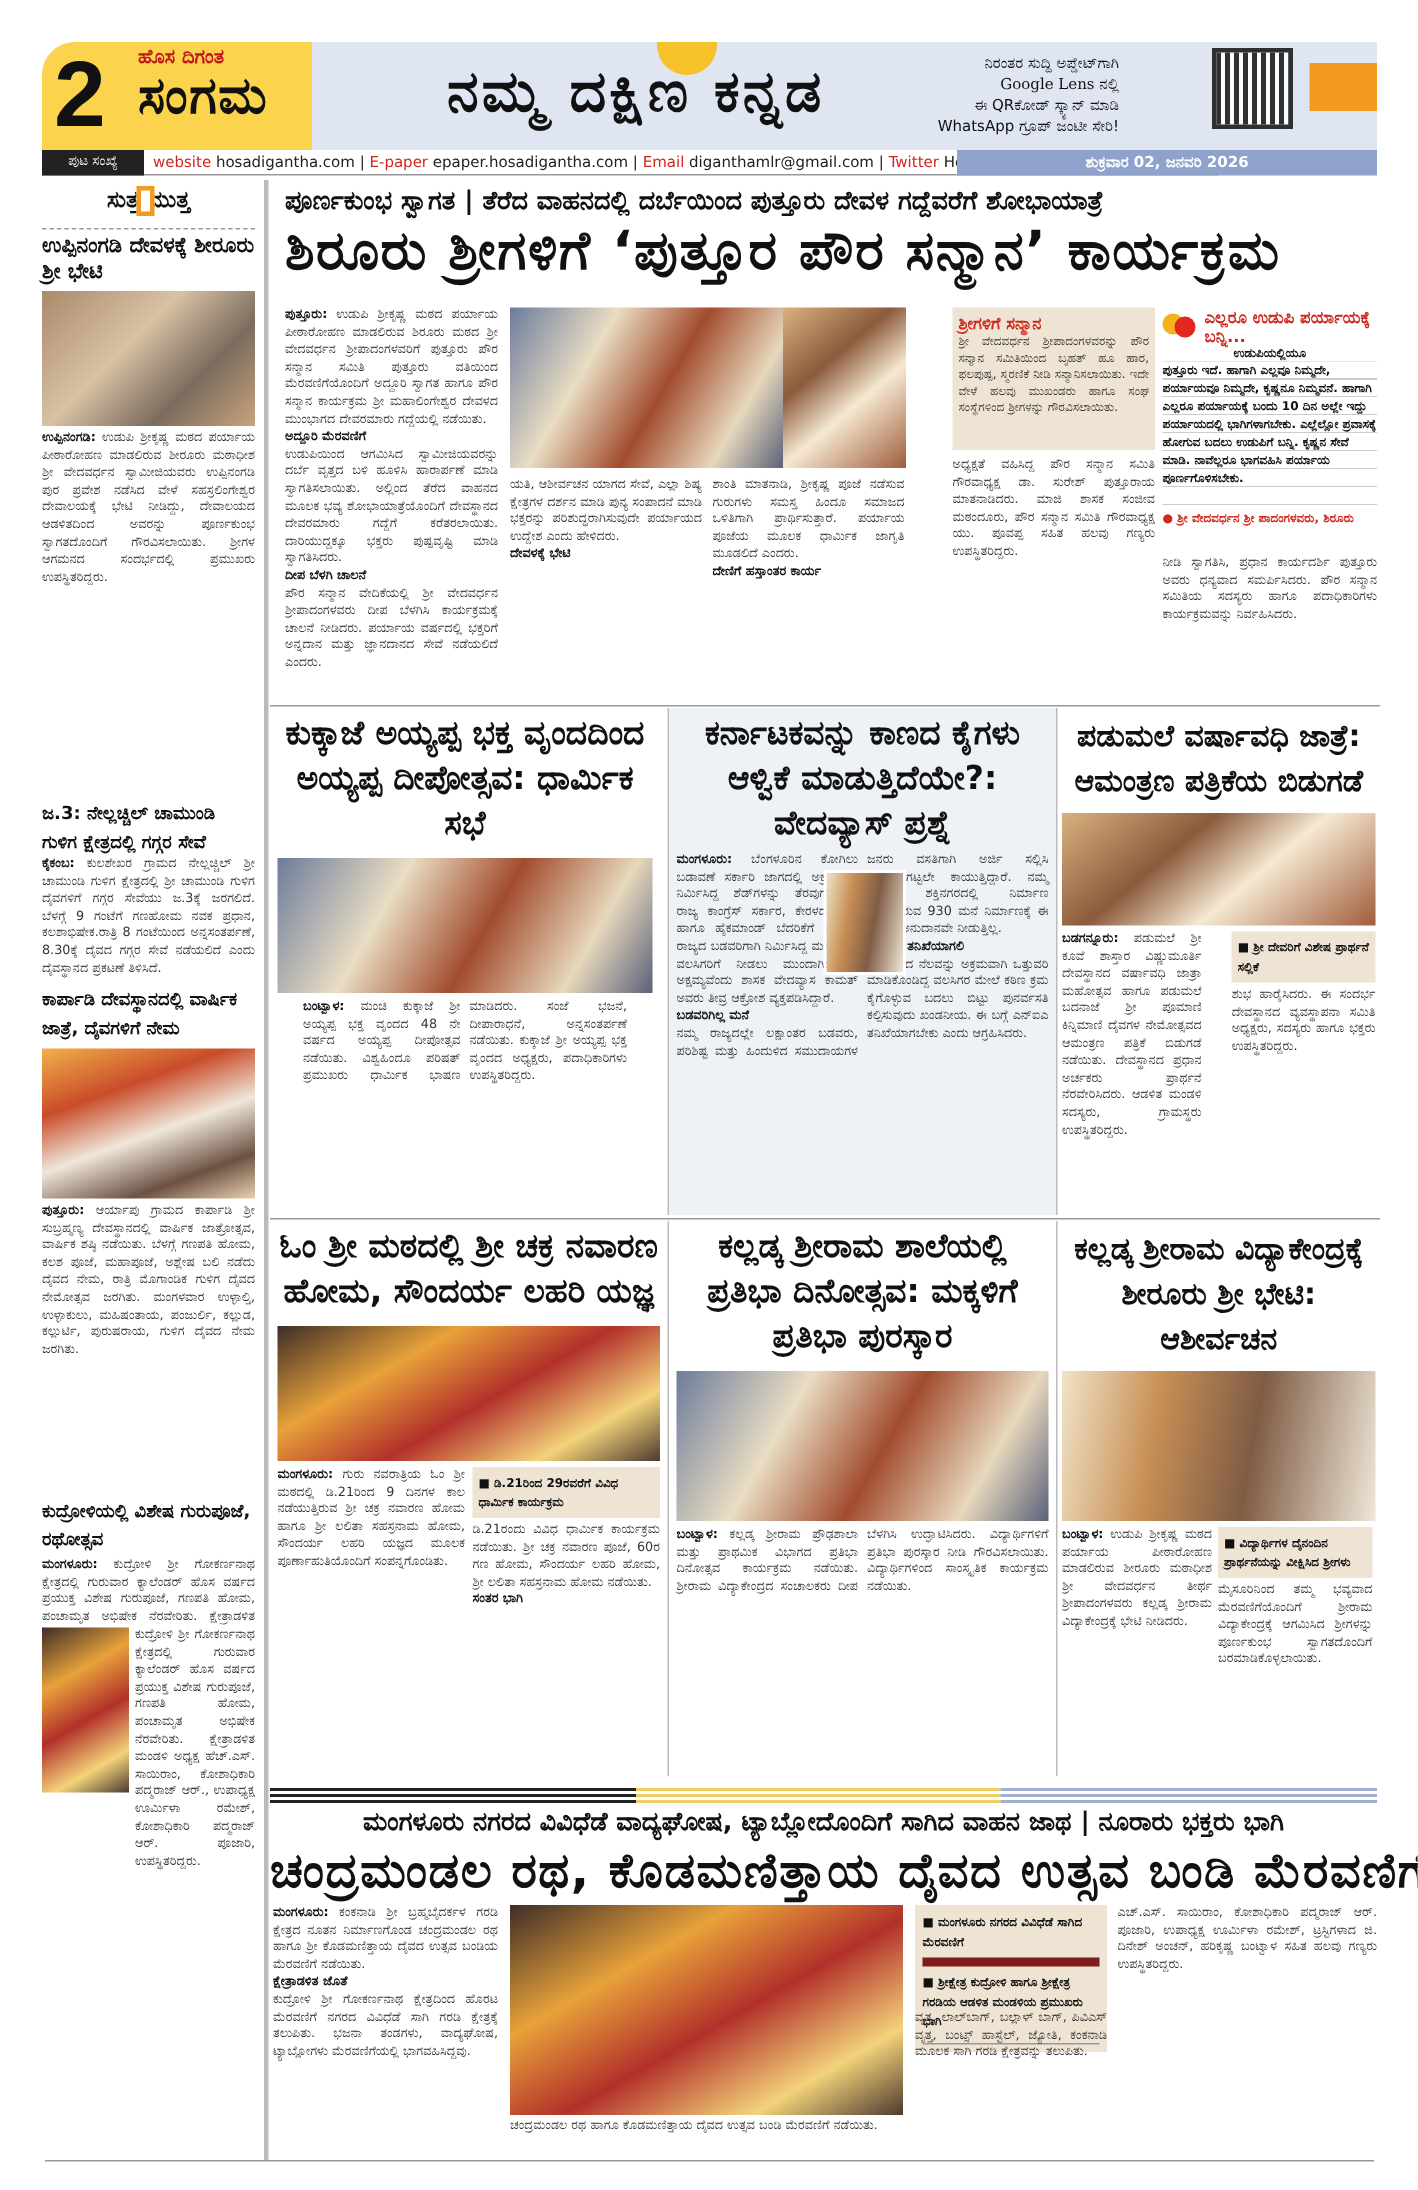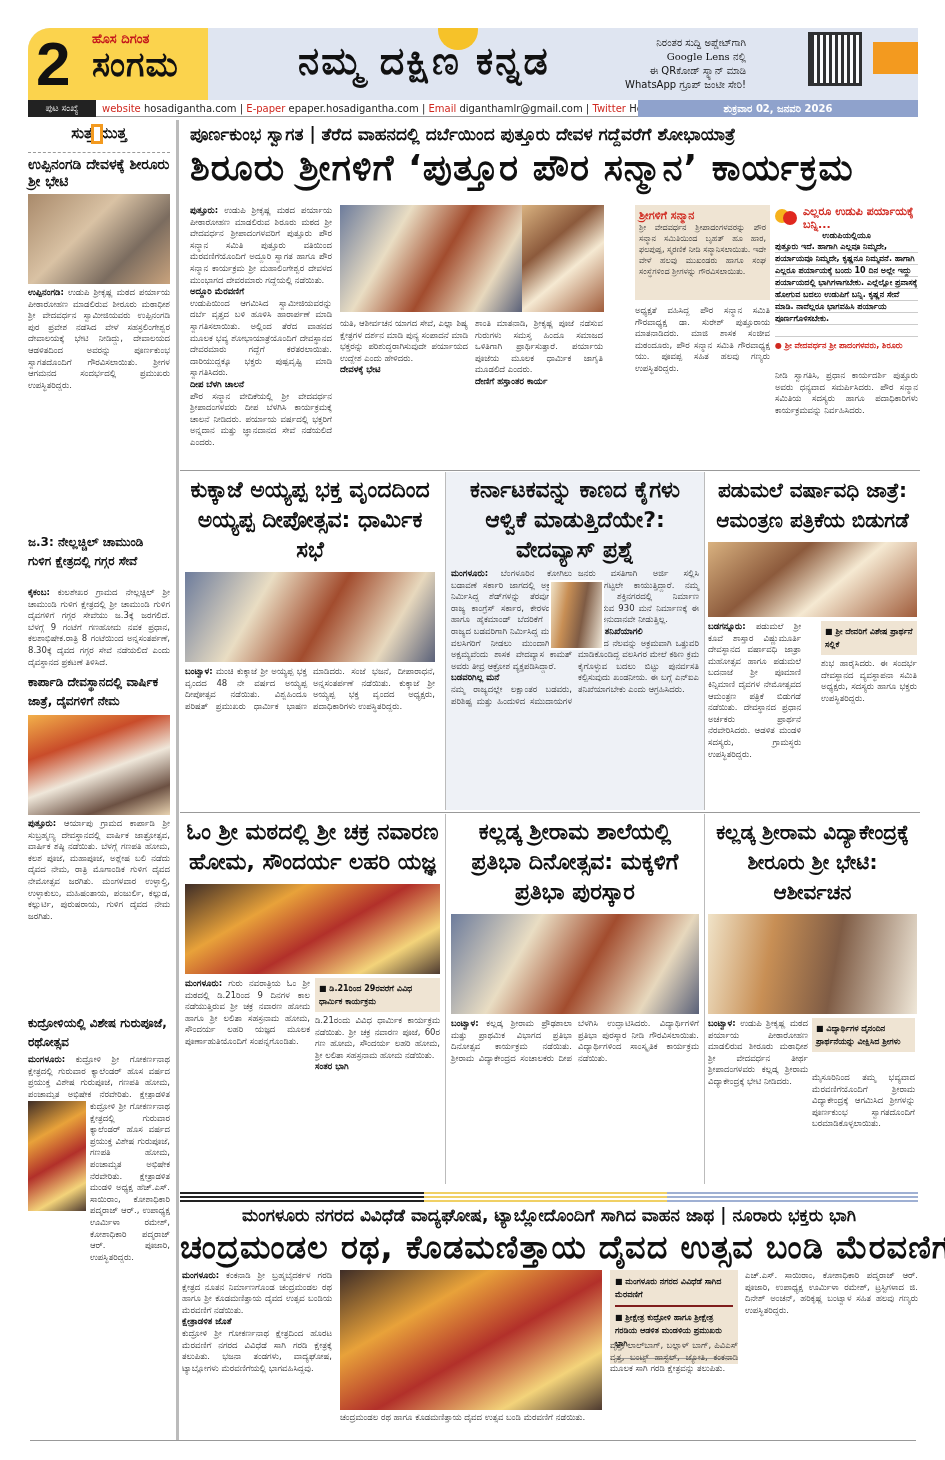--- a/index.html
+++ b/index.html
@@ -87,21 +87,21 @@
 <div class="abs" style="left:28px;top:124px;width:142px">
   <div style="text-align:center;font-weight:bold;font-size:15px;height:26px;position:relative">
     <span>ಸುತ್ತ ಮುತ್ತ</span>
     <span style="position:absolute;left:63px;top:0;width:12px;height:20px;border:3px solid #f39a1f;background:#fff"></span>
   </div>
   <div style="border-top:1px dashed #999;margin:2px 0 3px"></div>
   <div class="lc-title" style="font-size:14px;line-height:17px">ಉಪ್ಪಿನಂಗಡಿ ದೇವಳಕ್ಕೆ ಶೀರೂರು ಶ್ರೀ ಭೇಟಿ</div>
   <div class="photo" style="height:90px;margin:4px 0 3px"></div>
   <div class="body-text" style="height:230px;overflow:hidden"><b>ಉಪ್ಪಿನಂಗಡಿ:</b> <span>ಉಡುಪಿ ಶ್ರೀಕೃಷ್ಣ ಮಠದ ಪರ್ಯಾಯ ಪೀಠಾರೋಹಣ ಮಾಡಲಿರುವ ಶೀರೂರು ಮಠಾಧೀಶ ಶ್ರೀ ವೇದವರ್ಧನ ಸ್ವಾಮೀಜಿಯವರು ಉಪ್ಪಿನಂಗಡಿ ಪುರ ಪ್ರವೇಶ ನಡೆಸಿದ ವೇಳೆ ಸಹಸ್ರಲಿಂಗೇಶ್ವರ ದೇವಾಲಯಕ್ಕೆ ಭೇಟಿ ನೀಡಿದ್ದು, ದೇವಾಲಯದ ಆಡಳಿತದಿಂದ ಅವರನ್ನು ಪೂರ್ಣಕುಂಭ ಸ್ವಾಗತದೊಂದಿಗೆ ಗೌರವಿಸಲಾಯಿತು. ಶ್ರೀಗಳ ಆಗಮನದ ಸಂದರ್ಭದಲ್ಲಿ ಪ್ರಮುಖರು ಉಪಸ್ಥಿತರಿದ್ದರು.</span></div>
   <div class="lc-title" style="margin-top:16px">ಜ.3: ನೇಲ್ಲಚ್ಚಿಲ್ ಚಾಮುಂಡಿ ಗುಳಿಗ ಕ್ಷೇತ್ರದಲ್ಲಿ ಗಗ್ಗರ ಸೇವೆ</div>
-  <div class="body-text" style="margin-top:16px;height:82px;overflow:hidden"><b>ಕೈಕಂಬ:</b> <span>ಕುಲಶೇಖರ ಗ್ರಾಮದ ನೇಲ್ಲಚ್ಚಿಲ್ ಶ್ರೀ ಚಾಮುಂಡಿ ಗುಳಿಗ ಕ್ಷೇತ್ರದಲ್ಲಿ ಶ್ರೀ ಚಾಮುಂಡಿ ಗುಳಿಗ ದೈವಗಳಿಗೆ ಗಗ್ಗರ ಸೇವೆಯು ಜ.3ಕ್ಕೆ ಜರಗಲಿದೆ. ಬೆಳಗ್ಗೆ 9 ಗಂಟೆಗೆ ಗಣಹೋಮ ನವಕ ಪ್ರಧಾನ, ಕಲಶಾಭಿಷೇಕ.ರಾತ್ರಿ 8 ಗಂಟೆಯಿಂದ ಅನ್ನಸಂತರ್ಪಣೆ, 8.30ಕ್ಕೆ ದೈವದ ಗಗ್ಗರ ಸೇವೆ ನಡೆಯಲಿದೆ ಎಂದು ದೈವಸ್ಥಾನದ ಪ್ರಕಟಣೆ ತಿಳಿಸಿದೆ.</span></div>
+  <div class="body-text" style="margin-top:0;height:82px;overflow:hidden"><b>ಕೈಕಂಬ:</b> <span>ಕುಲಶೇಖರ ಗ್ರಾಮದ ನೇಲ್ಲಚ್ಚಿಲ್ ಶ್ರೀ ಚಾಮುಂಡಿ ಗುಳಿಗ ಕ್ಷೇತ್ರದಲ್ಲಿ ಶ್ರೀ ಚಾಮುಂಡಿ ಗುಳಿಗ ದೈವಗಳಿಗೆ ಗಗ್ಗರ ಸೇವೆಯು ಜ.3ಕ್ಕೆ ಜರಗಲಿದೆ. ಬೆಳಗ್ಗೆ 9 ಗಂಟೆಗೆ ಗಣಹೋಮ ನವಕ ಪ್ರಧಾನ, ಕಲಶಾಭಿಷೇಕ.ರಾತ್ರಿ 8 ಗಂಟೆಯಿಂದ ಅನ್ನಸಂತರ್ಪಣೆ, 8.30ಕ್ಕೆ ದೈವದ ಗಗ್ಗರ ಸೇವೆ ನಡೆಯಲಿದೆ ಎಂದು ದೈವಸ್ಥಾನದ ಪ್ರಕಟಣೆ ತಿಳಿಸಿದೆ.</span></div>
   <div class="lc-title" style="margin-top:4px">ಕಾರ್ಪಾಡಿ ದೇವಸ್ಥಾನದಲ್ಲಿ ವಾರ್ಷಿಕ ಜಾತ್ರೆ, ದೈವಗಳಿಗೆ ನೇಮ</div>
   <div class="photo p2" style="height:100px;margin:4px 0 3px"></div>
   <div class="body-text" style="height:190px;overflow:hidden"><b>ಪುತ್ತೂರು:</b> <span>ಆರ್ಯಾಪು ಗ್ರಾಮದ ಕಾರ್ಪಾಡಿ ಶ್ರೀ ಸುಬ್ರಹ್ಮಣ್ಯ ದೇವಸ್ಥಾನದಲ್ಲಿ ವಾರ್ಷಿಕ ಜಾತ್ರೋತ್ಸವ, ವಾರ್ಷಿಕ ಶಷ್ಠಿ ನಡೆಯಿತು. ಬೆಳಗ್ಗೆ ಗಣಪತಿ ಹೋಮ, ಕಲಶ ಪೂಜೆ, ಮಹಾಪೂಜೆ, ಅಶ್ಲೇಷ ಬಲಿ ನಡೆದು ದೈವದ ನೇಮ, ರಾತ್ರಿ ಮೊಗಾಂಡಿಕ ಗುಳಿಗ ದೈವದ ನೇಮೋತ್ಸವ ಜರಗಿತು. ಮಂಗಳವಾರ ಉಳ್ಳಾಲ್ತಿ, ಉಳ್ಳಾಕುಲು, ಮಹಿಷಂತಾಯ, ಪಂಜುರ್ಲಿ, ಕಲ್ಲುಡ, ಕಲ್ಲುರ್ಟಿ, ಪುರುಷರಾಯ, ಗುಳಿಗ ದೈವದ ನೇಮ ಜರಗಿತು.</span></div>
   <div class="lc-title" style="margin-top:6px">ಕುದ್ರೋಳಿಯಲ್ಲಿ ವಿಶೇಷ ಗುರುಪೂಜೆ, ರಥೋತ್ಸವ</div>
   <div class="body-text" style="margin-top:2px;height:45px;overflow:hidden"><b>ಮಂಗಳೂರು:</b> <span>ಕುದ್ರೋಳಿ ಶ್ರೀ ಗೋಕರ್ಣನಾಥ ಕ್ಷೇತ್ರದಲ್ಲಿ ಗುರುವಾರ ಕ್ಯಾಲೆಂಡರ್ ಹೊಸ ವರ್ಷದ ಪ್ರಯುಕ್ತ ವಿಶೇಷ ಗುರುಪೂಜೆ, ಗಣಪತಿ ಹೋಮ, ಪಂಚಾಮೃತ ಅಭಿಷೇಕ ನೆರವೇರಿತು. ಕ್ಷೇತ್ರಾಡಳಿತ ಮಂಡಳಿ ಅಧ್ಯಕ್ಷ ಹೆಚ್.ಎಸ್. ಸಾಯಿರಾಂ, ಕೋಶಾಧಿಕಾರಿ ಪದ್ಮರಾಜ್ ಆರ್., ಉಪಾಧ್ಯಕ್ಷ ಊರ್ಮಿಳಾ ರಮೇಶ್, ಕೋಶಾಧಿಕಾರಿ ಪದ್ಮರಾಜ್ ಆರ್. ಪೂಜಾರಿ, ಉಪಸ್ಥಿತರಿದ್ದರು.</span></div>
   <div style="display:flex;gap:4px;margin-top:2px">
     <div class="photo p6" style="width:58px;height:110px"></div>
     <div class="body-text" style="flex:1;height:200px;overflow:hidden">ಕುದ್ರೋಳಿ ಶ್ರೀ ಗೋಕರ್ಣನಾಥ ಕ್ಷೇತ್ರದಲ್ಲಿ ಗುರುವಾರ ಕ್ಯಾಲೆಂಡರ್ ಹೊಸ ವರ್ಷದ ಪ್ರಯುಕ್ತ ವಿಶೇಷ ಗುರುಪೂಜೆ, ಗಣಪತಿ ಹೋಮ, ಪಂಚಾಮೃತ ಅಭಿಷೇಕ ನೆರವೇರಿತು. ಕ್ಷೇತ್ರಾಡಳಿತ ಮಂಡಳಿ ಅಧ್ಯಕ್ಷ ಹೆಚ್.ಎಸ್. ಸಾಯಿರಾಂ, ಕೋಶಾಧಿಕಾರಿ ಪದ್ಮರಾಜ್ ಆರ್., ಉಪಾಧ್ಯಕ್ಷ ಊರ್ಮಿಳಾ ರಮೇಶ್, ಕೋಶಾಧಿಕಾರಿ ಪದ್ಮರಾಜ್ ಆರ್. ಪೂಜಾರಿ, ಉಪಸ್ಥಿತರಿದ್ದರು.</div>
   </div>
 </div>
@@ -138,21 +138,21 @@
   <div style="font-weight:bold;font-size:8px;line-height:12px;color:#111;height:98px;overflow:hidden;background:repeating-linear-gradient(180deg,transparent 0 11px,#ccc 11px 12px)">ಪುತ್ತೂರು ಇದೆ. ಹಾಗಾಗಿ ಎಲ್ಲವೂ ನಿಮ್ಮದೇ, ಪರ್ಯಾಯವೂ ನಿಮ್ಮದೇ, ಕೃಷ್ಣನೂ ನಿಮ್ಮವನೆ. ಹಾಗಾಗಿ ಎಲ್ಲರೂ ಪರ್ಯಾಯಕ್ಕೆ ಬಂದು 10 ದಿನ ಅಲ್ಲೇ ಇದ್ದು ಪರ್ಯಾಯದಲ್ಲಿ ಭಾಗಿಗಳಾಗಬೇಕು. ಎಲ್ಲೆಲ್ಲೋ ಪ್ರವಾಸಕ್ಕೆ ಹೋಗುವ ಬದಲು ಉಡುಪಿಗೆ ಬನ್ನಿ. ಕೃಷ್ಣನ ಸೇವೆ ಮಾಡಿ. ನಾವೆಲ್ಲರೂ ಭಾಗವಹಿಸಿ ಪರ್ಯಾಯ ಪೂರ್ಣಗೊಳಿಸಬೇಕು.</div>
   <div style="color:#d0281f;font-size:8px;font-weight:bold;margin-top:2px"><span>● </span><span>ಶ್ರೀ ವೇದವರ್ಧನ ಶ್ರೀ ಪಾದಂಗಳವರು, ಶಿರೂರು</span></div>
 </div>
 <div class="abs body-text" style="left:775px;top:370px;width:143px;height:100px;overflow:hidden">ನೀಡಿ ಸ್ವಾಗತಿಸಿ, ಪ್ರಧಾನ ಕಾರ್ಯದರ್ಶಿ ಪುತ್ತೂರು ಅವರು ಧನ್ಯವಾದ ಸಮರ್ಪಿಸಿದರು. ಪೌರ ಸನ್ಮಾನ ಸಮಿತಿಯ ಸದಸ್ಯರು ಹಾಗೂ ಪದಾಧಿಕಾರಿಗಳು ಕಾರ್ಯಕ್ರಮವನ್ನು ನಿರ್ವಹಿಸಿದರು.</div>
 
 <div class="abs" style="left:180px;top:470px;width:740px;height:1px;background:#999"></div>
 
 <div class="abs" style="left:180px;top:472px;width:260px;height:338px">
   <div class="headline sec-hl" style="padding:3px 6px">ಕುಕ್ಕಾಜೆ ಅಯ್ಯಪ್ಪ ಭಕ್ತ ವೃಂದದಿಂದ ಅಯ್ಯಪ್ಪ ದೀಪೋತ್ಸವ: ಧಾರ್ಮಿಕ ಸಭೆ</div>
   <div class="photo p4" style="height:90px;margin:4px 5px"></div>
-  <div class="body-text" style="padding:0 5px;height:200px;overflow:hidden;column-count:2;column-gap:6px"><b>ಬಂಟ್ವಾಳ:</b> <span>ಮಂಚಿ ಕುಕ್ಕಾಜೆ ಶ್ರೀ ಅಯ್ಯಪ್ಪ ಭಕ್ತ ವೃಂದದ 48 ನೇ ವರ್ಷದ ಅಯ್ಯಪ್ಪ ದೀಪೋತ್ಸವ ನಡೆಯಿತು. ವಿಶ್ವಹಿಂದೂ ಪರಿಷತ್ ಪ್ರಮುಖರು ಧಾರ್ಮಿಕ ಭಾಷಣ ಮಾಡಿದರು. ಸಂಜೆ ಭಜನೆ, ದೀಪಾರಾಧನೆ, ಅನ್ನಸಂತರ್ಪಣೆ ನಡೆಯಿತು. ಕುಕ್ಕಾಜೆ ಶ್ರೀ ಅಯ್ಯಪ್ಪ ಭಕ್ತ ವೃಂದದ ಅಧ್ಯಕ್ಷರು, ಪದಾಧಿಕಾರಿಗಳು ಉಪಸ್ಥಿತರಿದ್ದರು.</span></div>
+  <div class="body-text" style="padding:0 22px;height:200px;overflow:hidden;column-count:2;column-gap:6px"><b>ಬಂಟ್ವಾಳ:</b> <span>ಮಂಚಿ ಕುಕ್ಕಾಜೆ ಶ್ರೀ ಅಯ್ಯಪ್ಪ ಭಕ್ತ ವೃಂದದ 48 ನೇ ವರ್ಷದ ಅಯ್ಯಪ್ಪ ದೀಪೋತ್ಸವ ನಡೆಯಿತು. ವಿಶ್ವಹಿಂದೂ ಪರಿಷತ್ ಪ್ರಮುಖರು ಧಾರ್ಮಿಕ ಭಾಷಣ ಮಾಡಿದರು. ಸಂಜೆ ಭಜನೆ, ದೀಪಾರಾಧನೆ, ಅನ್ನಸಂತರ್ಪಣೆ ನಡೆಯಿತು. ಕುಕ್ಕಾಜೆ ಶ್ರೀ ಅಯ್ಯಪ್ಪ ಭಕ್ತ ವೃಂದದ ಅಧ್ಯಕ್ಷರು, ಪದಾಧಿಕಾರಿಗಳು ಉಪಸ್ಥಿತರಿದ್ದರು.</span></div>
 </div>
 <div class="abs vrule" style="left:445px;top:472px;height:338px;width:1px;background:#bbb"></div>
 <div class="abs" style="left:446px;top:472px;width:258px;height:338px;background:#eef1f6">
   <div class="headline sec-hl" style="padding:3px 6px">ಕರ್ನಾಟಕವನ್ನು ಕಾಣದ ಕೈಗಳು ಆಳ್ವಿಕೆ ಮಾಡುತ್ತಿದೆಯೇ?: ವೇದವ್ಯಾಸ್ ಪ್ರಶ್ನೆ</div>
   <div class="body-text" style="padding:0 5px;height:270px;overflow:hidden;column-count:2;column-gap:6px"><b>ಮಂಗಳೂರು:</b> <span>ಬೆಂಗಳೂರಿನ ಕೋಗಿಲು ಬಡಾವಣೆ ಸರ್ಕಾರಿ ಜಾಗದಲ್ಲಿ ಅಕ್ರಮವಾಗಿ ನಿರ್ಮಿಸಿದ್ದ ಶೆಡ್‌ಗಳನ್ನು ತೆರವುಗೊಳಿಸಿದ್ದ ರಾಜ್ಯ ಕಾಂಗ್ರೆಸ್ ಸರ್ಕಾರ, ಕೇರಳದ ಧಮ್ಕಿ ಹಾಗೂ ಹೈಕಮಾಂಡ್ ಬೆದರಿಕೆಗೆ ಮಣಿದು ರಾಜ್ಯದ ಬಡವರಿಗಾಗಿ ನಿರ್ಮಿಸಿದ್ದ ಮನೆಗಳನ್ನೇ ವಲಸಿಗರಿಗೆ ನೀಡಲು ಮುಂದಾಗಿರುವುದು ಅಕ್ಷಮ್ಯವೆಂದು ಶಾಸಕ ವೇದವ್ಯಾಸ ಕಾಮತ್ ಅವರು ತೀವ್ರ ಆಕ್ರೋಶ ವ್ಯಕ್ತಪಡಿಸಿದ್ದಾರೆ.</span><div style="font-weight:bold;color:#111">ಬಡವರಿಗಿಲ್ಲ ಮನೆ</div><span>ನಮ್ಮ ರಾಜ್ಯದಲ್ಲೇ ಲಕ್ಷಾಂತರ ಬಡವರು, ಪರಿಶಿಷ್ಟ ಮತ್ತು ಹಿಂದುಳಿದ ಸಮುದಾಯಗಳ ಜನರು ವಸತಿಗಾಗಿ ಅರ್ಜಿ ಸಲ್ಲಿಸಿ ವರ್ಷಾನುಗಟ್ಟಲೇ ಕಾಯುತ್ತಿದ್ದಾರೆ. ನಮ್ಮ ಕ್ಷೇತ್ರದ ಶಕ್ತಿನಗರದಲ್ಲಿ ನಿರ್ಮಾಣ ಗೊಳ್ಳುತ್ತಿರುವ 930 ಮನೆ ನಿರ್ಮಾಣಕ್ಕೆ ಈ ಸರ್ಕಾರ ಅನುದಾನವೇ ನೀಡುತ್ತಿಲ್ಲ.</span><div style="font-weight:bold;color:#111">ಎನ್ಐಎ ತನಿಖೆಯಾಗಲಿ</div><span>ಕರ್ನಾಟಕದ ನೆಲವನ್ನು ಅಕ್ರಮವಾಗಿ ಒತ್ತುವರಿ ಮಾಡಿಕೊಂಡಿದ್ದ ವಲಸಿಗರ ಮೇಲೆ ಕಠಿಣ ಕ್ರಮ ಕೈಗೊಳ್ಳುವ ಬದಲು ಬಿಟ್ಟು ಪುನರ್ವಸತಿ ಕಲ್ಪಿಸುವುದು ಖಂಡನೀಯ. ಈ ಬಗ್ಗೆ ಎನ್ಐಎ ತನಿಖೆಯಾಗಬೇಕು ಎಂದು ಆಗ್ರಹಿಸಿದರು.</span></div>
   <div class="photo p5" style="position:absolute;left:103px;top:108px;width:55px;height:70px;border:2px solid #fff"></div>
 </div>
 <div class="abs vrule" style="left:704px;top:472px;height:338px;width:1px;background:#bbb"></div>
 <div class="abs" style="left:705px;top:472px;width:215px;height:338px">
   <div class="headline sec-hl" style="padding:3px 4px;font-size:20px">ಪಡುಮಲೆ ವರ್ಷಾವಧಿ ಜಾತ್ರೆ: ಆಮಂತ್ರಣ ಪತ್ರಿಕೆಯ ಬಿಡುಗಡೆ</div>
@@ -186,36 +186,36 @@
   <div class="body-text" style="padding:0 5px;height:220px;overflow:hidden;column-count:2;column-gap:6px"><b>ಬಂಟ್ವಾಳ:</b> <span>ಕಲ್ಲಡ್ಕ ಶ್ರೀರಾಮ ಪ್ರೌಢಶಾಲಾ ಮತ್ತು ಪ್ರಾಥಮಿಕ ವಿಭಾಗದ ಪ್ರತಿಭಾ ದಿನೋತ್ಸವ ಕಾರ್ಯಕ್ರಮ ನಡೆಯಿತು. ಶ್ರೀರಾಮ ವಿದ್ಯಾಕೇಂದ್ರದ ಸಂಚಾಲಕರು ದೀಪ ಬೆಳಗಿಸಿ ಉದ್ಘಾಟಿಸಿದರು. ವಿದ್ಯಾರ್ಥಿಗಳಿಗೆ ಪ್ರತಿಭಾ ಪುರಸ್ಕಾರ ನೀಡಿ ಗೌರವಿಸಲಾಯಿತು. ವಿದ್ಯಾರ್ಥಿಗಳಿಂದ ಸಾಂಸ್ಕೃತಿಕ ಕಾರ್ಯಕ್ರಮ ನಡೆಯಿತು.</span></div>
 </div>
 <div class="abs" style="left:704px;top:814px;width:1px;height:370px;background:#bbb"></div>
 <div class="abs" style="left:705px;top:814px;width:215px;height:370px">
   <div class="headline sec-hl" style="padding:3px 4px;font-size:20px">ಕಲ್ಲಡ್ಕ ಶ್ರೀರಾಮ ವಿದ್ಯಾಕೇಂದ್ರಕ್ಕೆ ಶೀರೂರು ಶ್ರೀ ಭೇಟಿ: ಆಶೀರ್ವಚನ</div>
   <div class="photo p5" style="height:100px;margin:4px 3px"></div>
   <div style="display:flex;gap:4px;padding:0 3px">
     <div class="body-text" style="width:100px;height:220px;overflow:hidden"><b>ಬಂಟ್ವಾಳ:</b> <span>ಉಡುಪಿ ಶ್ರೀಕೃಷ್ಣ ಮಠದ ಪರ್ಯಾಯ ಪೀಠಾರೋಹಣ ಮಾಡಲಿರುವ ಶೀರೂರು ಮಠಾಧೀಶ ಶ್ರೀ ವೇದವರ್ಧನ ತೀರ್ಥ ಶ್ರೀಪಾದಂಗಳವರು ಕಲ್ಲಡ್ಕ ಶ್ರೀರಾಮ ವಿದ್ಯಾಕೇಂದ್ರಕ್ಕೆ ಭೇಟಿ ನೀಡಿದರು.</span></div>
     <div style="width:103px">
       <div class="box-tan bullet" style="padding:4px;font-size:8px">ವಿದ್ಯಾರ್ಥಿಗಳ ದೈನಂದಿನ ಪ್ರಾರ್ಥನೆಯನ್ನು ವೀಕ್ಷಿಸಿದ ಶ್ರೀಗಳು</div>
-      <div class="body-text" style="height:170px;overflow:hidden;margin-top:20px">ಮೈಸೂರಿನಿಂದ ತಮ್ಮ ಭವ್ಯವಾದ ಮೆರವಣಿಗೆಯೊಂದಿಗೆ ಶ್ರೀರಾಮ ವಿದ್ಯಾಕೇಂದ್ರಕ್ಕೆ ಆಗಮಿಸಿದ ಶ್ರೀಗಳನ್ನು ಪೂರ್ಣಕುಂಭ ಸ್ವಾಗತದೊಂದಿಗೆ ಬರಮಾಡಿಕೊಳ್ಳಲಾಯಿತು.</div>
+      <div class="body-text" style="height:170px;overflow:hidden;margin-top:3px">ಮೈಸೂರಿನಿಂದ ತಮ್ಮ ಭವ್ಯವಾದ ಮೆರವಣಿಗೆಯೊಂದಿಗೆ ಶ್ರೀರಾಮ ವಿದ್ಯಾಕೇಂದ್ರಕ್ಕೆ ಆಗಮಿಸಿದ ಶ್ರೀಗಳನ್ನು ಪೂರ್ಣಕುಂಭ ಸ್ವಾಗತದೊಂದಿಗೆ ಬರಮಾಡಿಕೊಳ್ಳಲಾಯಿತು.</div>
     </div>
   </div>
 </div>
 
 <div class="abs bars" style="left:180px;top:1192px;width:738px;height:12px;display:flex">
   <div style="width:33%;height:12px;background:repeating-linear-gradient(180deg,#222 0 2px,#fff 2px 4px)"></div>
   <div style="width:33%;height:12px;background:repeating-linear-gradient(180deg,#f0d064 0 2px,#fff 2px 4px)"></div>
   <div style="width:34%;height:12px;background:repeating-linear-gradient(180deg,#9fb0d3 0 2px,#fff 2px 4px)"></div>
 </div>
 
 <div class="abs" style="left:180px;top:1205px;width:738px;text-align:center">
   <div class="kicker" style="font-size:17px">ಮಂಗಳೂರು ನಗರದ ವಿವಿಧೆಡೆ ವಾದ್ಯಘೋಷ, ಟ್ಯಾಬ್ಲೋದೊಂದಿಗೆ ಸಾಗಿದ ವಾಹನ ಜಾಥ | ನೂರಾರು ಭಕ್ತರು ಭಾಗಿ</div>
   <div class="main-hl" style="font-size:32px;line-height:44px">ಚಂದ್ರಮಂಡಲ ರಥ, ಕೊಡಮಣಿತ್ತಾಯ ದೈವದ ಉತ್ಸವ ಬಂಡಿ ಮೆರವಣಿಗೆ</div>
 </div>
 <div class="abs body-text" style="left:182px;top:1270px;width:150px;height:168px;overflow:hidden"><b>ಮಂಗಳೂರು:</b> <span>ಕಂಕನಾಡಿ ಶ್ರೀ ಬ್ರಹ್ಮಬೈದರ್ಕಳ ಗರಡಿ ಕ್ಷೇತ್ರದ ನೂತನ ನಿರ್ಮಾಣಗೊಂಡ ಚಂದ್ರಮಂಡಲ ರಥ ಹಾಗೂ ಶ್ರೀ ಕೊಡಮಣಿತ್ತಾಯ ದೈವದ ಉತ್ಸವ ಬಂಡಿಯ ಮೆರವಣಿಗೆ ನಡೆಯಿತು.</span><div style="font-weight:bold;color:#111">ಕ್ಷೇತ್ರಾಡಳಿತ ಜೊತೆ</div><span>ಕುದ್ರೋಳಿ ಶ್ರೀ ಗೋಕರ್ಣನಾಥ ಕ್ಷೇತ್ರದಿಂದ ಹೊರಟ ಮೆರವಣಿಗೆ ನಗರದ ವಿವಿಧೆಡೆ ಸಾಗಿ ಗರಡಿ ಕ್ಷೇತ್ರಕ್ಕೆ ತಲುಪಿತು. ಭಜನಾ ತಂಡಗಳು, ವಾದ್ಯಘೋಷ, ಟ್ಯಾಬ್ಲೋಗಳು ಮೆರವಣಿಗೆಯಲ್ಲಿ ಭಾಗವಹಿಸಿದ್ದವು.</span></div>
 <div class="abs photo p6" style="left:340px;top:1270px;width:262px;height:140px"></div>
 <div class="abs body-text" style="left:340px;top:1412px;width:262px;height:26px;overflow:hidden">ಚಂದ್ರಮಂಡಲ ರಥ ಹಾಗೂ ಕೊಡಮಣಿತ್ತಾಯ ದೈವದ ಉತ್ಸವ ಬಂಡಿ ಮೆರವಣಿಗೆ ನಡೆಯಿತು.</div>
 <div class="abs box-tan" style="left:610px;top:1270px;width:128px;padding:5px">
-  <div class="bullet" style="font-size:8px;border-bottom:2px solid #7f1d1d;padding-bottom:4px">ಮಂಗಳೂರು ನಗರದ ವಿವಿಧೆಡೆ ಸಾಗಿದ ಮೆರವಣಿಗೆ</div>
+  <div class="bullet" style="font-size:8px;border-bottom:6px solid #7f1d1d;padding-bottom:4px">ಮಂಗಳೂರು ನಗರದ ವಿವಿಧೆಡೆ ಸಾಗಿದ ಮೆರವಣಿಗೆ</div>
   <div class="bullet" style="font-size:8px;padding-top:4px;border-bottom:1px solid #999;padding-bottom:8px">ಶ್ರೀಕ್ಷೇತ್ರ ಕುದ್ರೋಳಿ ಹಾಗೂ ಶ್ರೀಕ್ಷೇತ್ರ ಗರಡಿಯ ಆಡಳಿತ ಮಂಡಳಿಯ ಪ್ರಮುಖರು ಭಾಗಿ</div>
 </div>
 <div class="abs body-text" style="left:610px;top:1340px;width:128px;height:98px;overflow:hidden">ವೃತ್ತ, ಲಾಲ್‌ಬಾಗ್, ಬಲ್ಲಾಳ್ ಬಾಗ್, ಪಿವಿಎಸ್ ವೃತ್ತ, ಬಂಟ್ಸ್ ಹಾಸ್ಟೆಲ್, ಜ್ಯೋತಿ, ಕಂಕನಾಡಿ ಮೂಲಕ ಸಾಗಿ ಗರಡಿ ಕ್ಷೇತ್ರವನ್ನು ತಲುಪಿತು.</div>
 <div class="abs body-text" style="left:745px;top:1270px;width:173px;height:168px;overflow:hidden">ಎಚ್.ಎಸ್. ಸಾಯಿರಾಂ, ಕೋಶಾಧಿಕಾರಿ ಪದ್ಮರಾಜ್ ಆರ್. ಪೂಜಾರಿ, ಉಪಾಧ್ಯಕ್ಷ ಊರ್ಮಿಳಾ ರಮೇಶ್, ಟ್ರಸ್ಟಿಗಳಾದ ಜಿ. ದಿನೇಶ್ ಅಂಚನ್, ಹರಿಕೃಷ್ಣ ಬಂಟ್ವಾಳ ಸಹಿತ ಹಲವು ಗಣ್ಯರು ಉಪಸ್ಥಿತರಿದ್ದರು.</div>
 
 </body></html>

